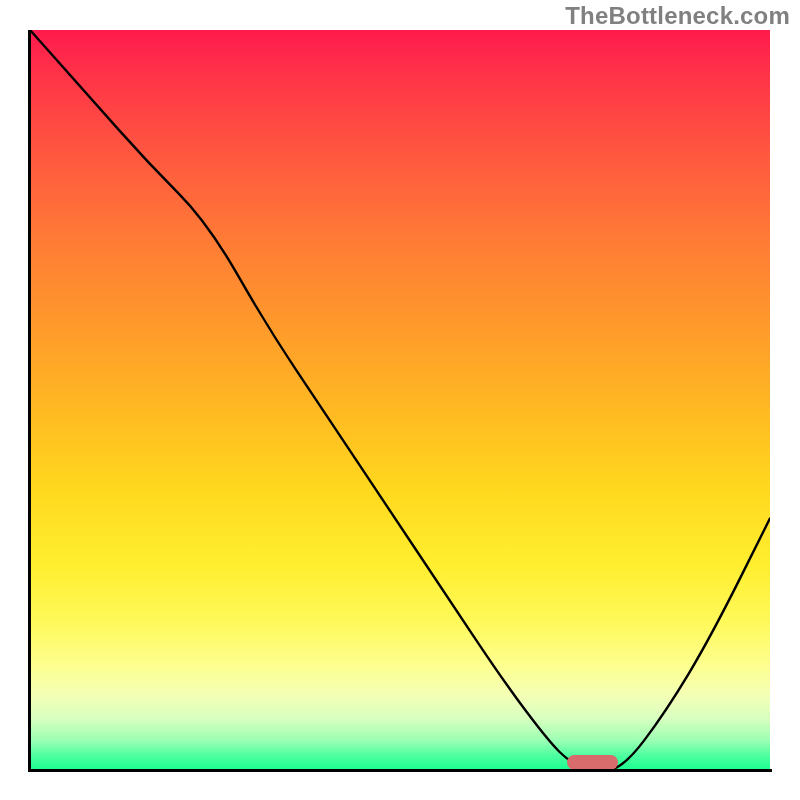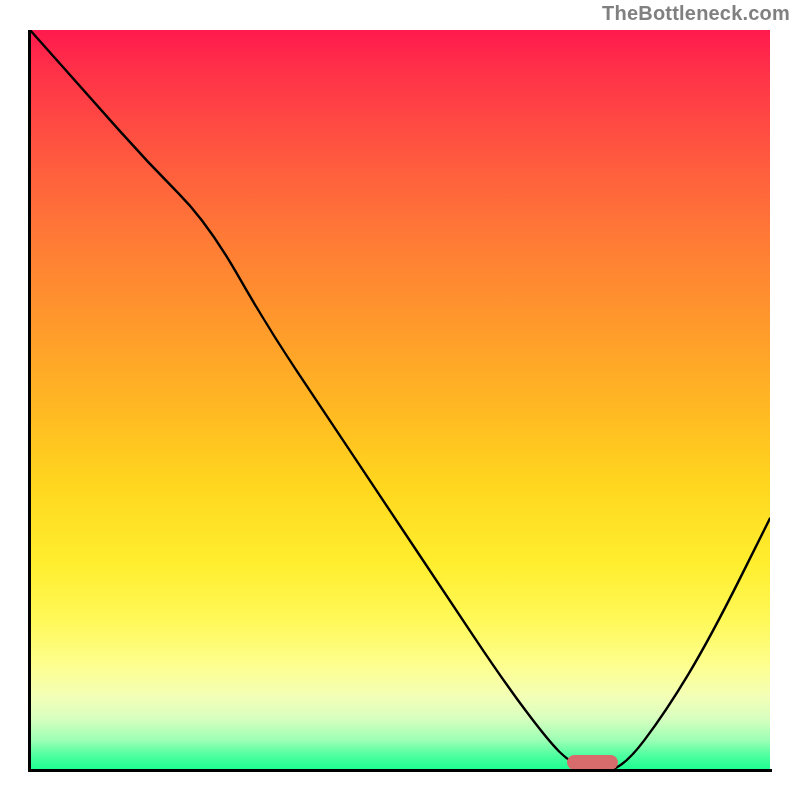--- a/index.html
+++ b/index.html
@@ -12,21 +12,21 @@
   }
   .container {
     position: relative;
     width: 800px;
     height: 800px;
   }
   .watermark {
     position: absolute;
     top: 2px;
     right: 10px;
-    font-size: 20px;
+    font-size: 24px;
     font-weight: bold;
     color: #808080;
     z-index: 10;
     letter-spacing: 0.2px;
   }
   .plot-area {
     position: absolute;
     left: 30px;
     top: 30px;
     width: 740px;

